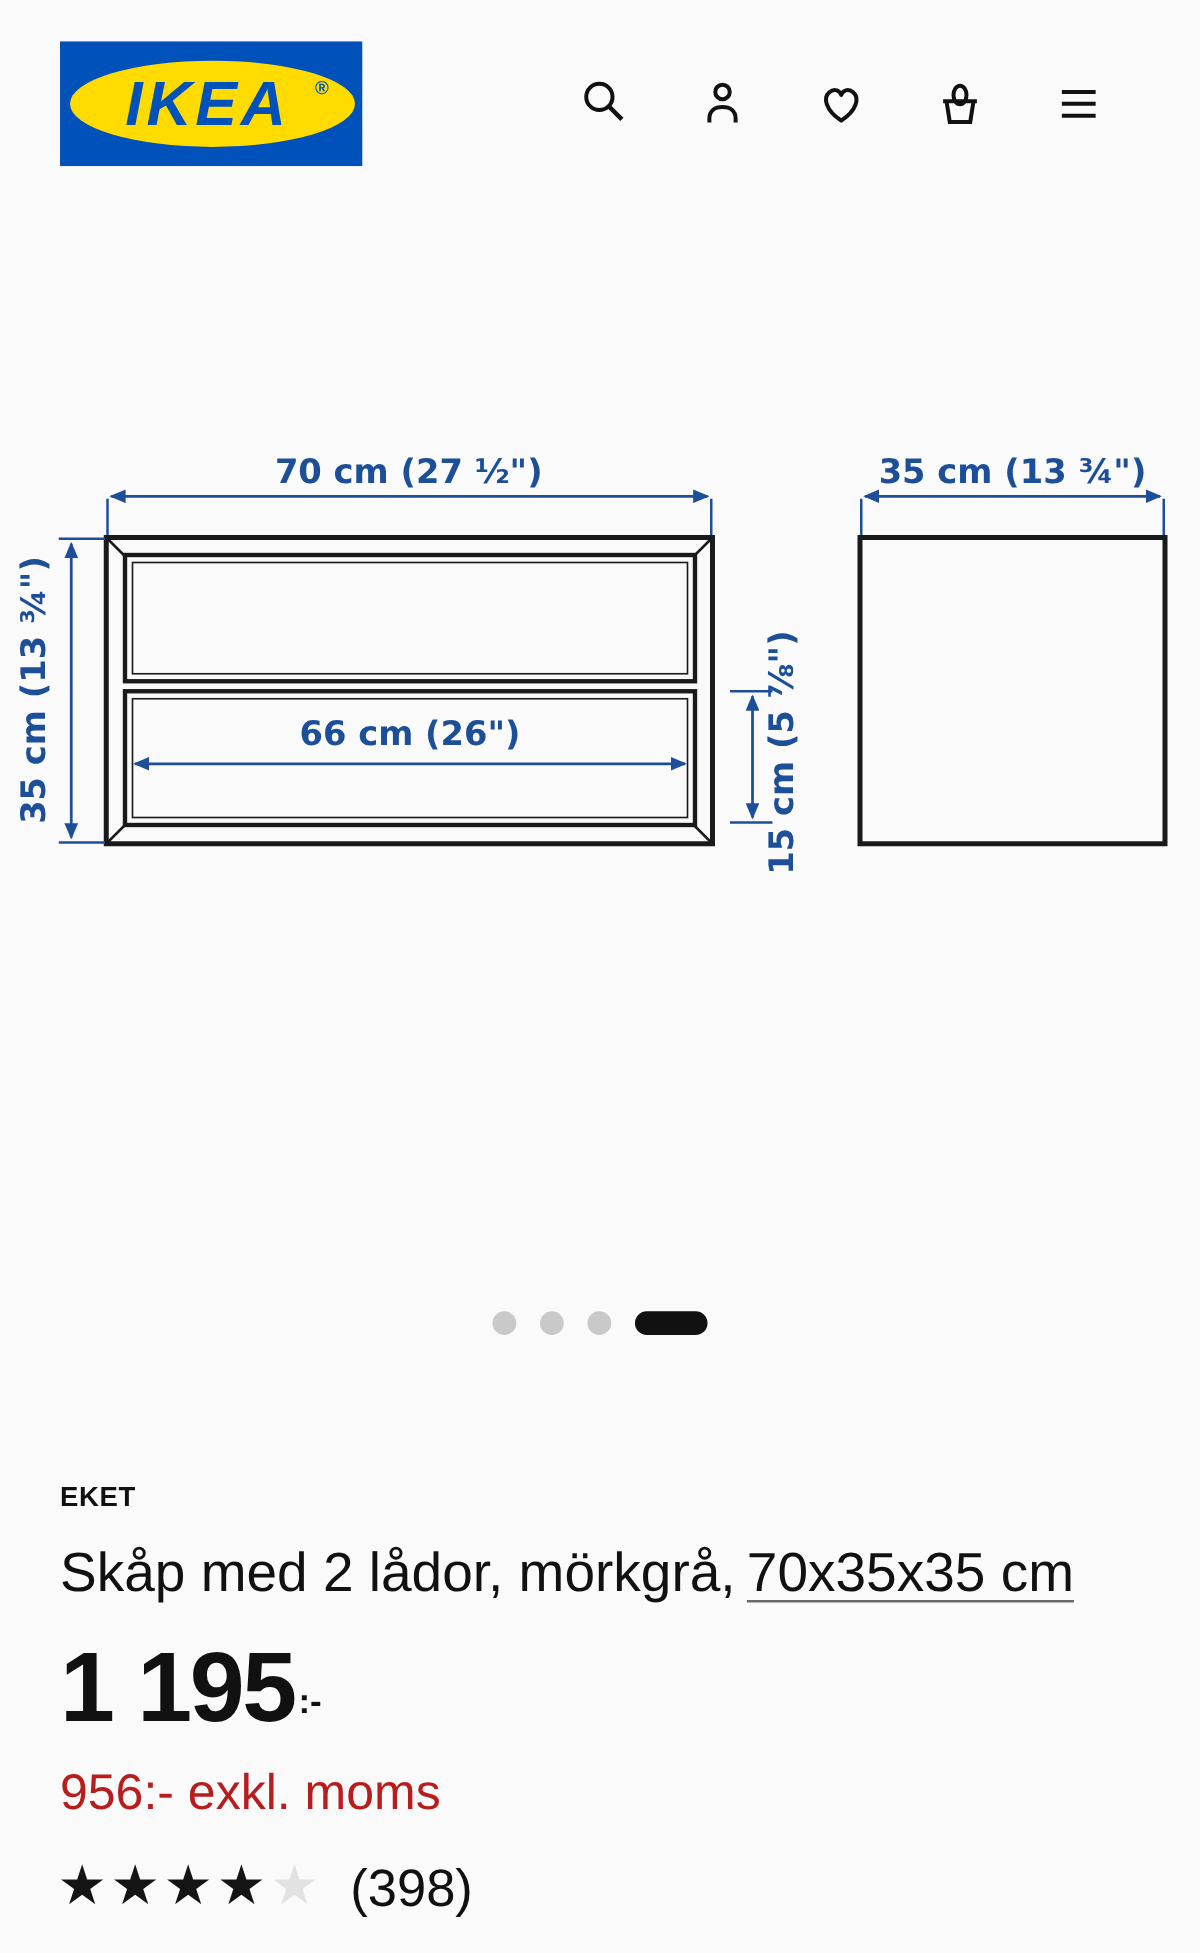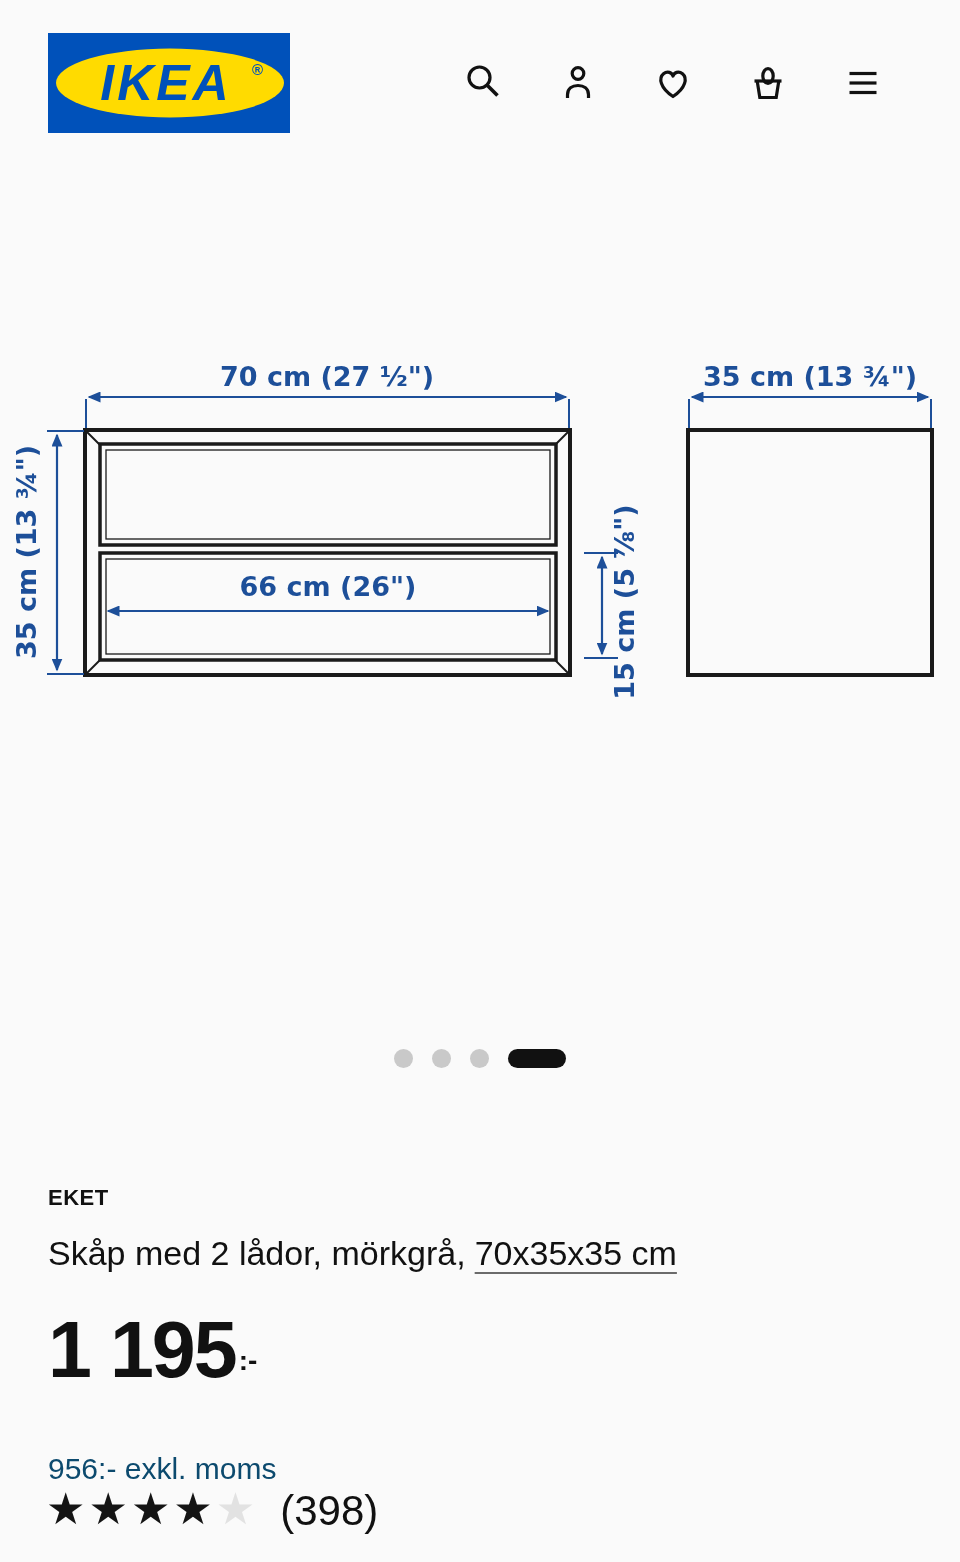--- a/index.html
+++ b/index.html
@@ -20,26 +20,26 @@
   .frame{stroke:#1a1a1a;fill:none;}
   .dimtxt{fill:#1d4f99;font-family:"DejaVu Sans",sans-serif;font-weight:bold;font-size:27px;}
   .dimln{stroke:#1d4f99;stroke-width:2.2;fill:none;}
   .tick{stroke:#1d4f99;stroke-width:2;fill:none;}
   
   .carousel{position:absolute;left:0;top:1049px;width:960px;display:flex;justify-content:center;align-items:center;gap:19px;}
   .dot{width:19px;height:19px;border-radius:50%;background:#c9c9c9;cursor:pointer;}
   .dot-active{width:58px;height:19px;border-radius:10px;background:#111;cursor:pointer;}
   
   .pname{position:absolute;left:48px;top:1185px;font-size:22px;font-weight:bold;letter-spacing:.5px;}
-  .pdesc{position:absolute;left:48px;top:1234px;font-size:34px;font-weight:400;white-space:nowrap;}
+  .pdesc{position:absolute;left:48px;top:1234px;font-size:44px;font-weight:400;white-space:nowrap;}
   .pdesc .dims-link{margin-left:9px;color:#111;text-decoration:underline;text-decoration-color:#6b6b6b;text-decoration-thickness:2px;text-underline-offset:7px;cursor:pointer;}
   .price-row{position:absolute;left:48px;top:1310px;display:flex;align-items:baseline;}
   .price-int{font-size:79px;font-weight:800;letter-spacing:-2px;line-height:80px;}
   .price-suffix{font-size:28px;font-weight:700;position:relative;top:-7px;margin-left:3px;}
-  .tax-note{position:absolute;left:48px;top:1412px;font-size:30px;color:#0c4a6e;margin-top:40px;}
+  .tax-note{position:absolute;left:48px;top:1412px;font-size:40px;color:#b91c1c;}
   .rating{position:absolute;left:46px;top:1483px;display:flex;align-items:center;cursor:pointer;}
   .stars{font-family:"DejaVu Sans",sans-serif;font-size:44px;line-height:52px;letter-spacing:3px;}
   .stars-filled{color:#141414;}
   .stars-empty{color:#e2e2e2;}
   .review-count{font-size:42px;color:#111;margin-left:22px;position:relative;top:2px;}
 </style>
 </head>
 <body>
 
 <div class="header">

